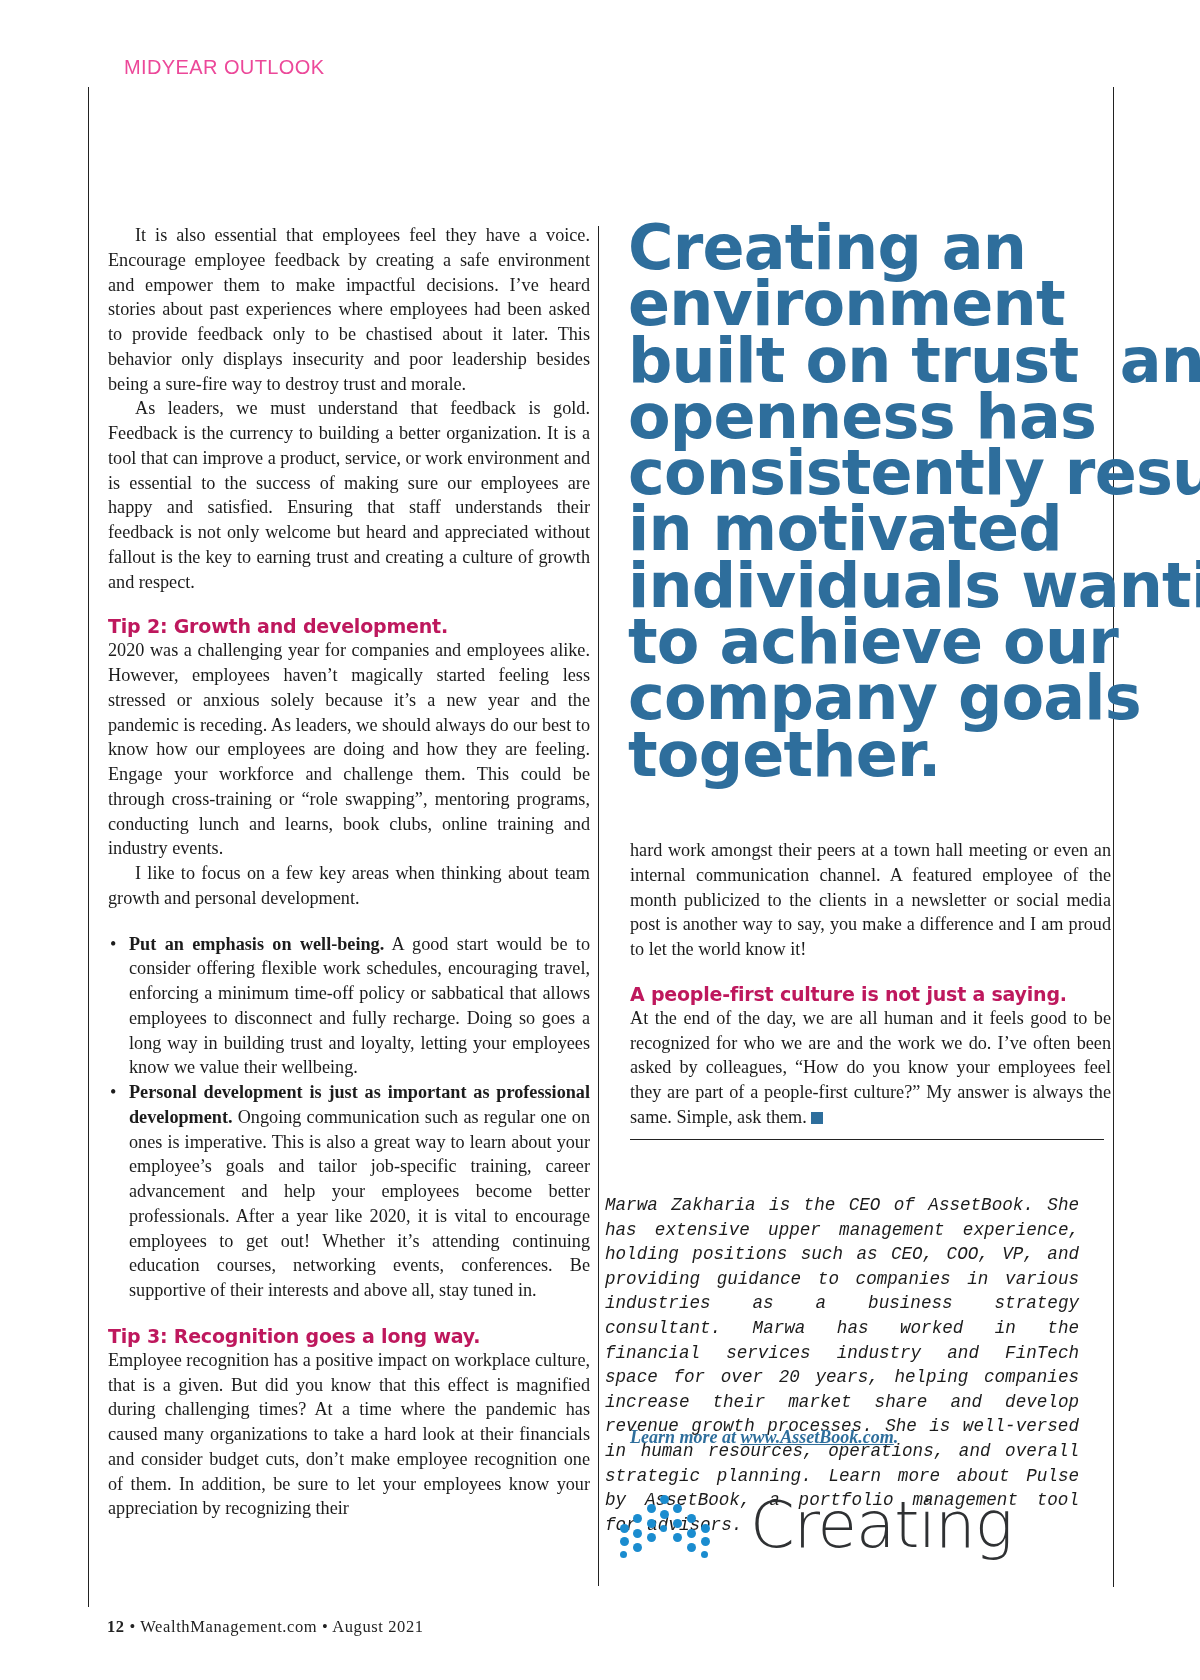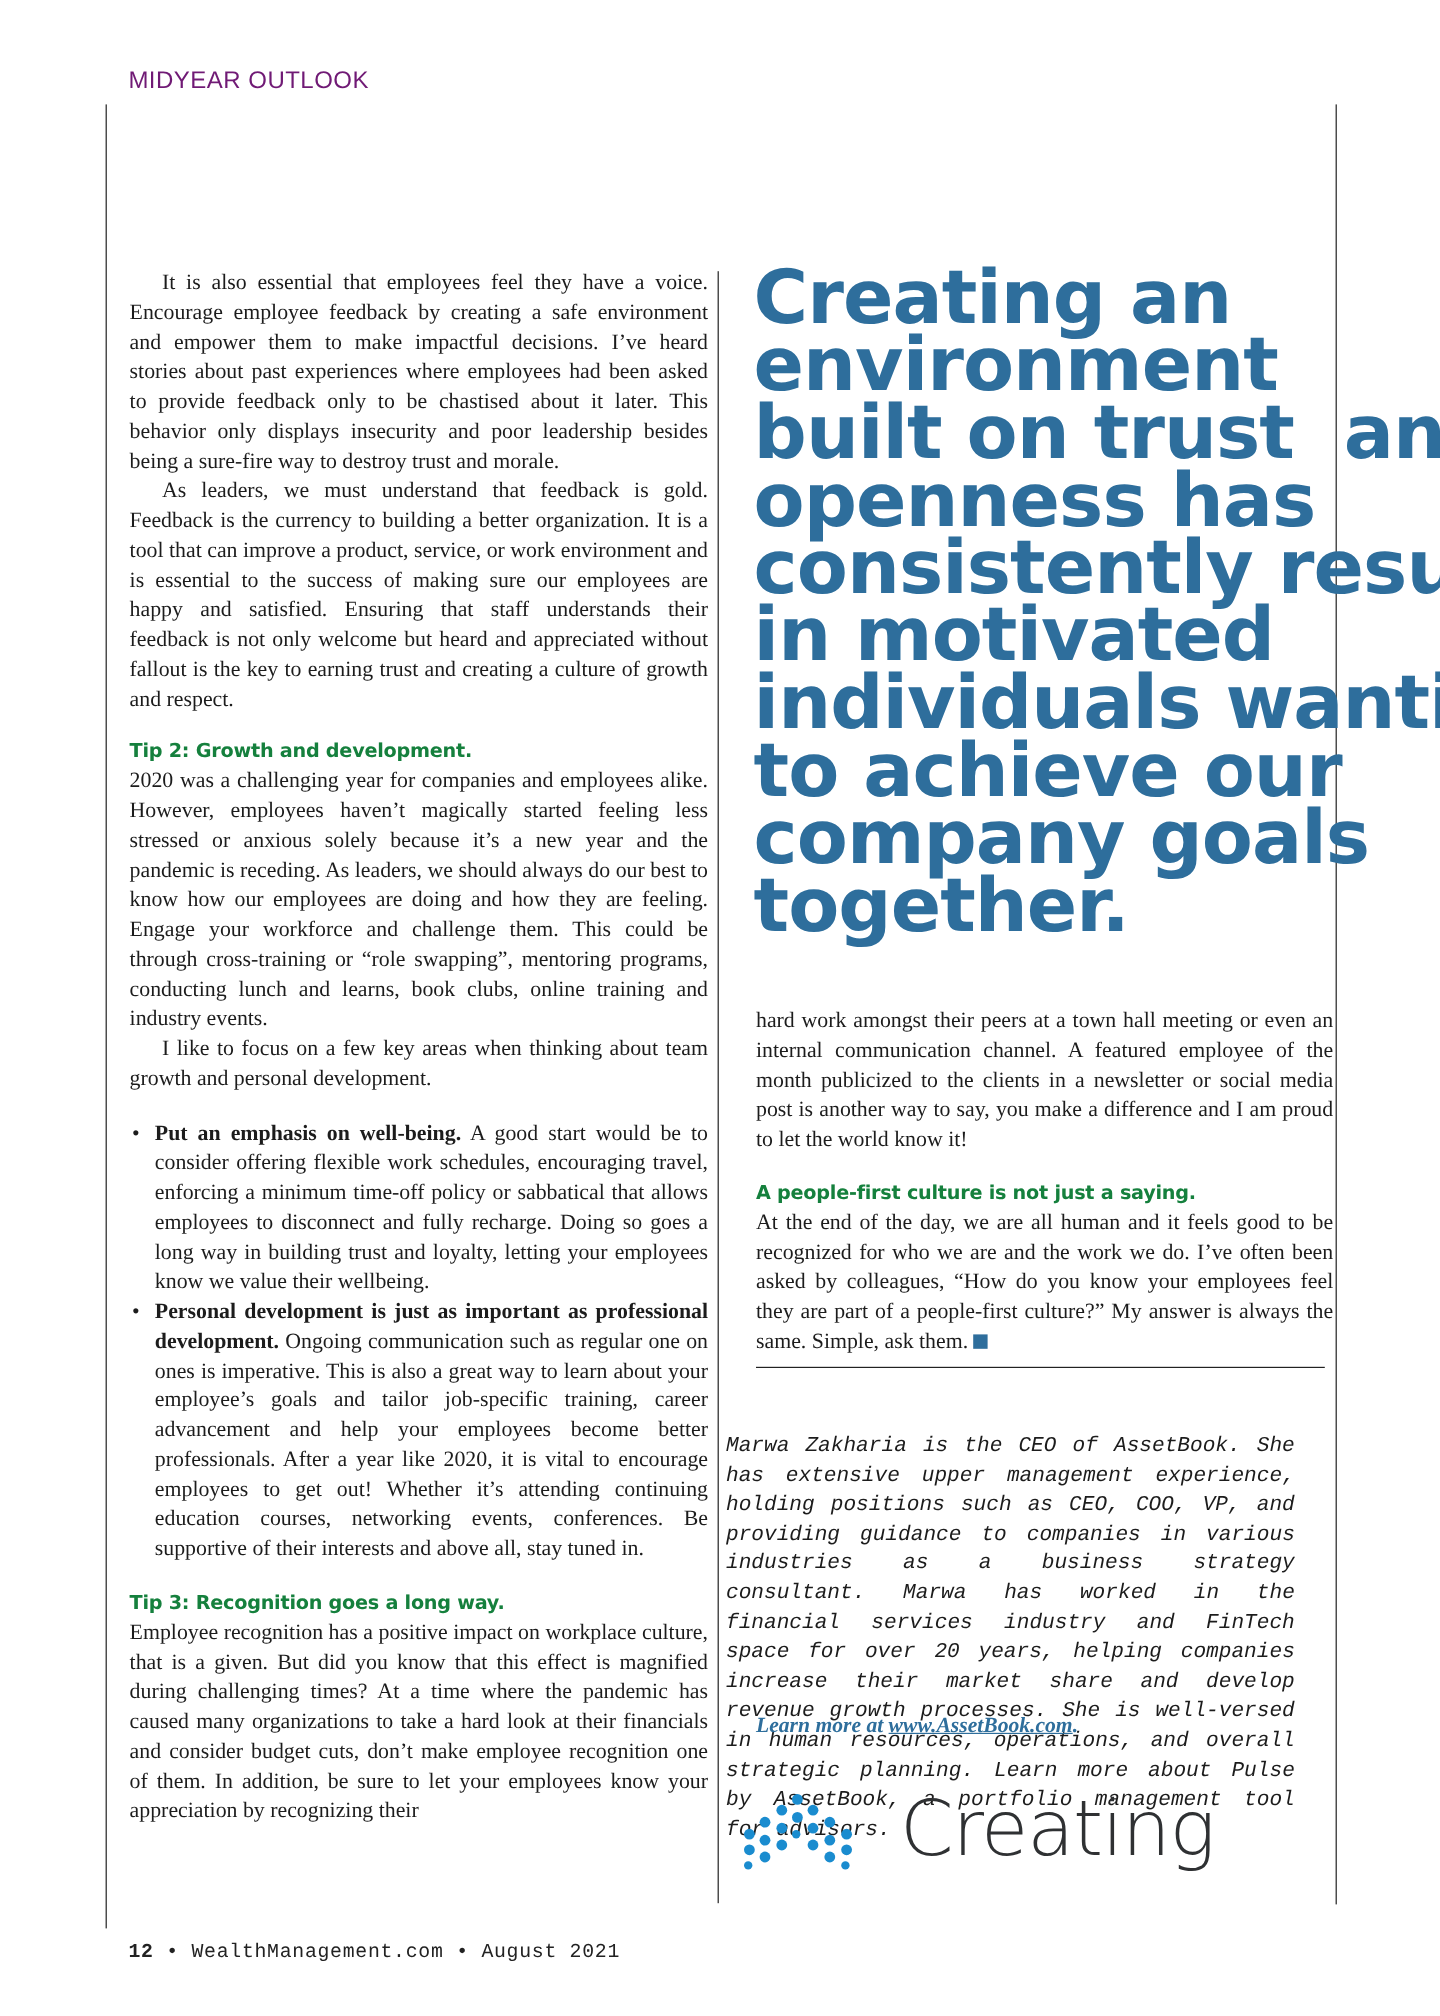--- a/index.html
+++ b/index.html
@@ -1,40 +1,40 @@
 <!DOCTYPE html>
 <html><head>
 <meta charset="utf-8">
 <style>
   html, body { margin: 0; padding: 0; background: #ffffff; }
   body { width: 1200px; height: 1680px; position: relative; overflow: hidden; color: #1c1c1c; }
   .page { position: absolute; left: 0; top: 0; width: 1200px; height: 1680px; }
 
   .section-label {
-    position: absolute; left: 107px; top: 56px;
+    position: absolute; left: 124px; top: 56px;
     font-family: "Liberation Sans", sans-serif; font-weight: 300;
-    font-size: 20px; letter-spacing: 0.4px; color: #701a75;
+    font-size: 20px; letter-spacing: 0.4px; color: #ec4899;
   }
   .vrule { position: absolute; width: 1px; background: #222; }
   .vrule.left { left: 88px; top: 87px; height: 1520px; }
   .vrule.right { left: 1113px; top: 87px; height: 1500px; }
   .vrule.center { left: 598px; top: 226px; height: 1360px; }
 
   .col { position: absolute; font-family: "Liberation Serif", serif; font-size: 18.2px; line-height: 24.75px; text-align: justify; }
   .col.left { left: 108px; top: 223px; width: 482px; }
   .col.right { left: 630px; width: 481px; }
 
   .col p { margin: 0; }
   .col p.indent { text-indent: 27px; }
   .col p.noindent { text-indent: 0; }
   .col .gap { height: 24px; }
 
   h3.tip {
     margin: 0; font-family: "DejaVu Sans", sans-serif; font-weight: bold;
-    font-size: 16px; line-height: 24px; color: #15803d; letter-spacing: -0.2px;
+    font-size: 19px; line-height: 24px; color: #be185d; letter-spacing: -0.2px;
   }
 
   ul.bullets { list-style: none; margin: 0; padding: 0; }
   ul.bullets li { position: relative; padding-left: 21px; }
   ul.bullets li .dot { position: absolute; left: 2px; top: 0; }
   ul.bullets li b { font-weight: bold; }
 
   .pullquote {
     position: absolute; left: 628px; top: 220px; width: 480px;
     font-family: "DejaVu Sans", sans-serif; font-weight: bold;
@@ -50,21 +50,21 @@
     font-family: Liberation Mono, monospace; font-style: italic; font-size: 17.6px; line-height: 24.6px; text-align: justify; margin-top: 36px; }
   .learn-more { position: absolute; left: 630px; top: 1427px;
     font-family: "Liberation Serif", serif; font-style: italic; font-weight: bold; font-size: 18px; color: #2e6e9c; }
   .learn-more a { color: #2e6e9c; text-decoration: underline; }
 
   .logo { position: absolute; left: 620px; top: 1480px; width: 500px; height: 90px; }
   .logo .dots { position: absolute; left: 0; top: 0; width: 100px; height: 90px; }
   .logo .dots span { position: absolute; width: 9px; height: 9px; border-radius: 50%; background: #1a8ccf; }
   .logo .word { position: absolute; left: 130px; top: 10px; font-family: "DejaVu Sans", sans-serif; font-weight: 300; font-size: 64px; letter-spacing: -1px; color: #2f3133; line-height: 70px; }
 
-  .footer { position: absolute; left: 107px; top: 1617px; font-family: Liberation Mono, monospace; font-size: 16.5px; color: #222; letter-spacing: 0.6px; }
+  .footer { position: absolute; left: 107px; top: 1617px; font-family: Liberation Serif, serif; font-size: 16.5px; color: #222; letter-spacing: 0.6px; }
   .footer b { font-weight: bold; }
 </style>
 </head>
 <body>
 
 <div class="page">
 
   <div class="section-label">MIDYEAR OUTLOOK</div>
 
   <div class="vrule left"></div>

